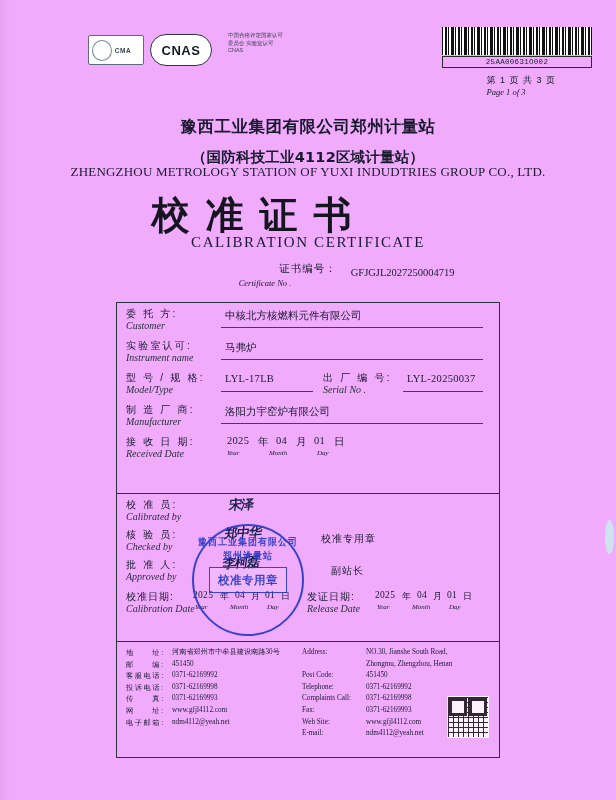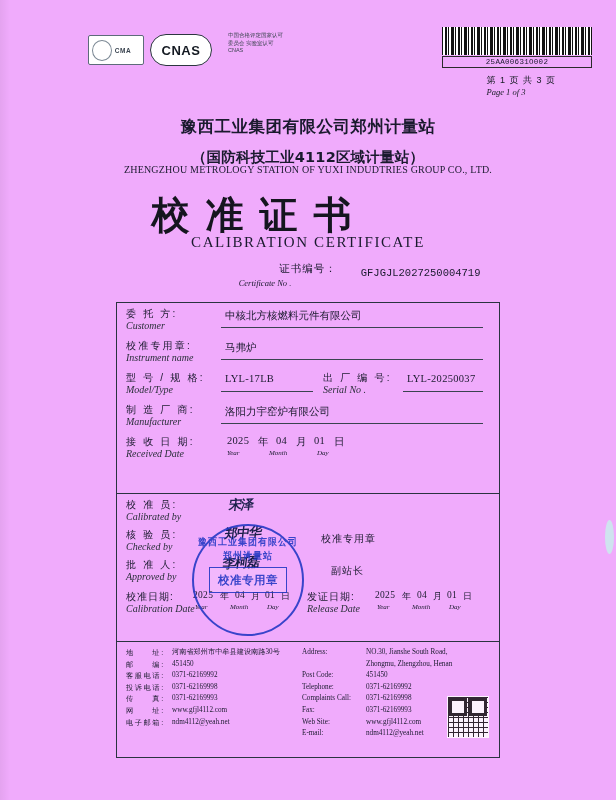--- a/index.html
+++ b/index.html
@@ -103,21 +103,21 @@
     position: absolute; top: 148px; left: 0; width: 616px;
     text-align: center;
     font-size: 14.5px;
     font-weight: bold;
     letter-spacing: 0.2px;
     font-family: "DejaVu Sans", sans-serif;
   }
   .org-title-en {
     position: absolute; top: 164px; left: 0; width: 616px;
     text-align: center;
-    font-size: 10px;
+    font-size: 13px;
     letter-spacing: 0.2px;
     font-family: "Liberation Serif", serif;
   }
   .cert-title {
     position: absolute; top: 190px; left: 0; width: 503px;
     text-align: center;
     font-size: 38px;
     font-weight: bold;
     letter-spacing: 16px;
     text-indent: 16px;
@@ -130,21 +130,21 @@
     font-size: 15px;
     letter-spacing: 1.6px;
     font-family: "Liberation Serif", serif;
   }
   .cert-no {
     position: absolute; top: 262px; left: 0; width: 616px;
     text-align: center;
     font-size: 10.5px;
   }
   .cert-no .label { letter-spacing: 1px; }
-  .cert-no .val { margin-left: 24px; font-family: Liberation Mono, monospace; }
+  .cert-no .val { margin-left: 14px; font-family: Liberation Serif, serif; }
   .cert-no-en {
     position: absolute; top: 278px; left: 0; width: 616px;
     text-align: center;
     font-size: 8.5px;
     font-style: italic;
     font-family: "Liberation Serif", serif;
     padding-right: 86px;
   }
 
   
@@ -345,21 +345,21 @@
 
       <div class="row" style="height:32px;">
         <span class="lbl">委 托 方:</span>
         <span class="lbl-en">Customer</span>
         <span class="val" style="left:108px;top:6px;">中核北方核燃料元件有限公司</span>
         <span class="underline" style="left:104px;top:24px;width:262px;"></span>
       </div>
 
 
       <div class="row" style="height:32px;">
-        <span class="lbl">校准专用章:</span>
+        <span class="lbl">实验室认可:</span>
         <span class="lbl-en">Instrument name</span>
         <span class="val" style="left:108px;top:6px;">马弗炉</span>
         <span class="underline" style="left:104px;top:24px;width:262px;"></span>
       </div>
 
       <div class="row" style="height:32px;">
         <span class="lbl">型 号 / 规 格:</span>
         <span class="lbl-en">Model/Type</span>
         <span class="val val-mono" style="left:108px;top:6px;">LYL-17LB</span>
         <span class="underline" style="left:104px;top:24px;width:92px;"></span>

